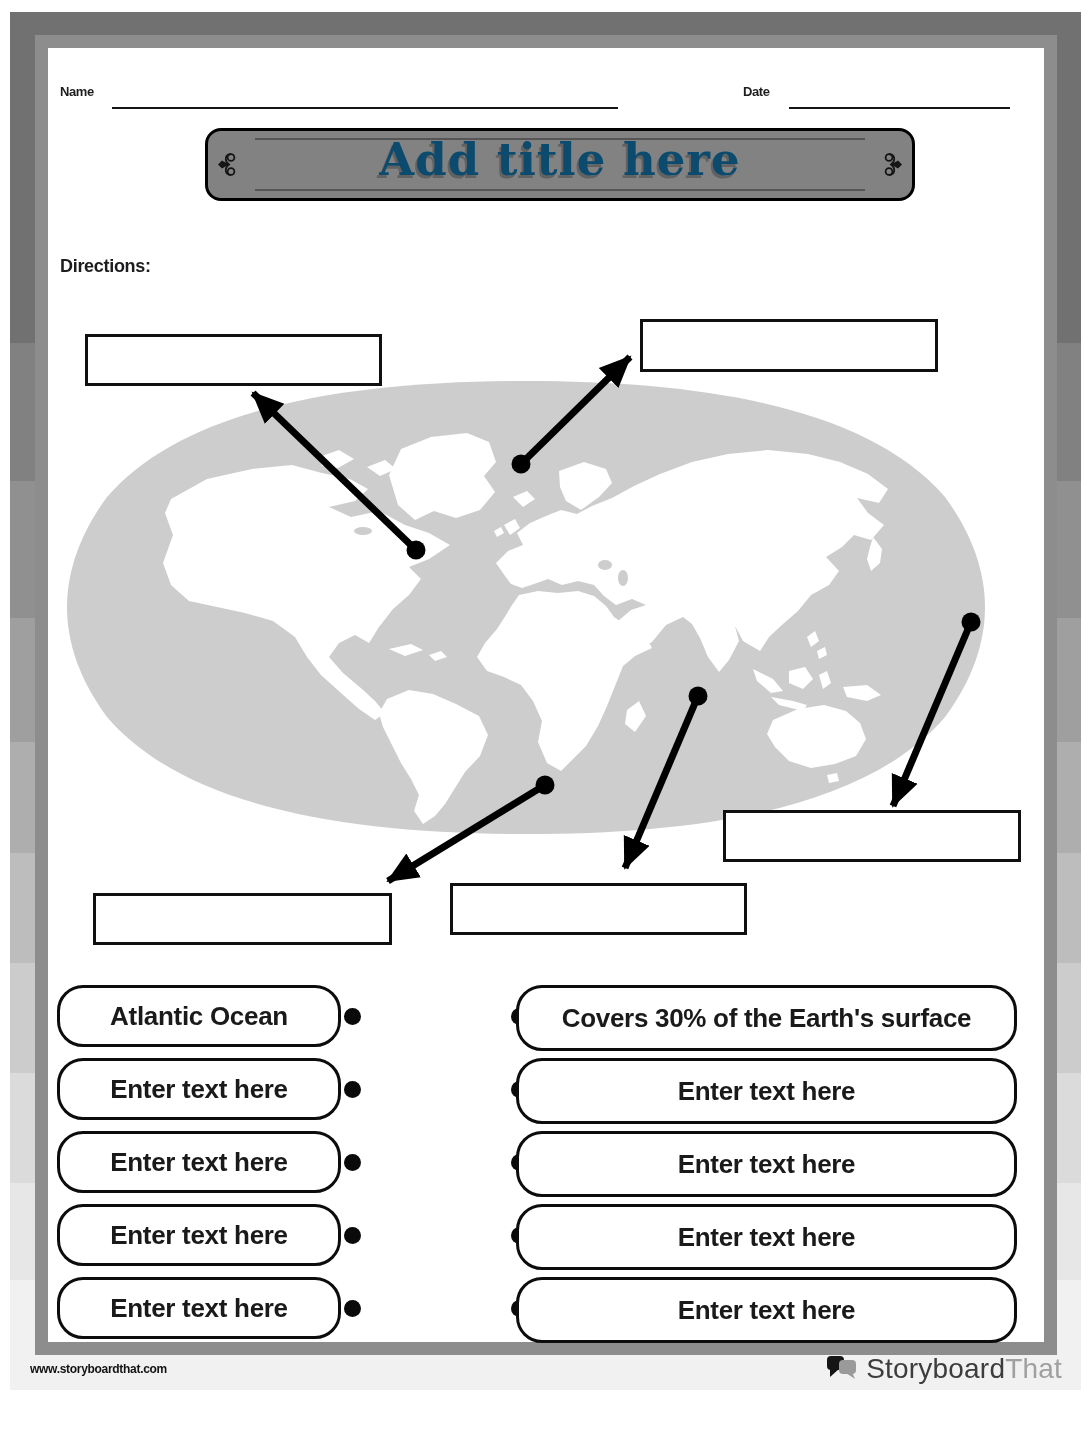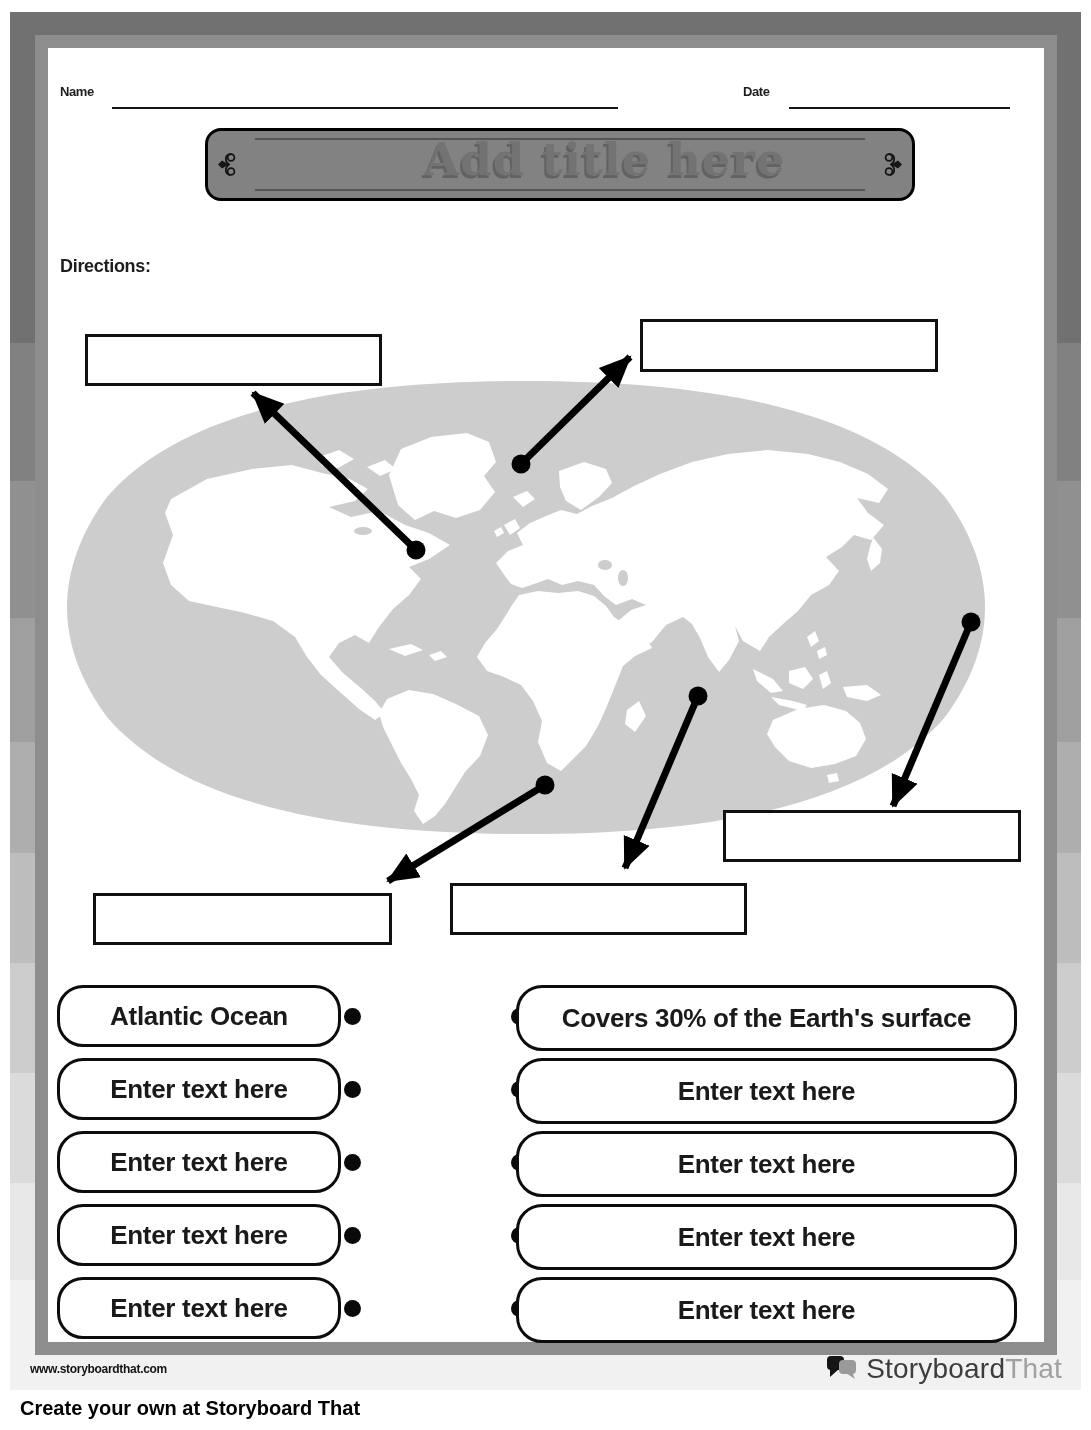--- a/index.html
+++ b/index.html
@@ -14,22 +14,22 @@
       #f1f1f1 92%,#f1f1f1 100%);}
   .inner-frame{position:absolute;left:35px;top:35px;width:1022px;height:1320px;background:#8d8d8d;}
   .page{position:absolute;left:48px;top:48px;width:996px;height:1294px;background:#ffffff;}
 
   
   .field-label{position:absolute;font-weight:700;font-size:13px;letter-spacing:-0.4px;color:#1d1d1f;}
   .write-line{position:absolute;height:0;border-bottom:2.5px solid #161616;}
   .banner{position:absolute;left:205px;top:128px;width:710px;height:73px;}
   .banner-title{position:absolute;left:205px;top:128px;width:710px;height:62px;
     display:flex;align-items:center;justify-content:center;
-    font-family:"DejaVu Serif",serif;font-weight:700;font-size:45px;color:#737373;
-    letter-spacing:1px;text-shadow:-2px 3px 0 rgba(60,60,60,0.45);margin-left:45px;}
+    font-family:"DejaVu Serif",serif;font-weight:700;font-size:45px;color:#0c4a6e;
+    letter-spacing:1px;text-shadow:-2px 3px 0 rgba(60,60,60,0.45);}
   .directions{position:absolute;left:60px;top:256px;font-weight:700;font-size:18px;
     letter-spacing:-0.3px;color:#1d1d1f;}
 
   
   .map-svg{position:absolute;left:67px;top:379px;}
   .arrows-svg{position:absolute;left:0;top:0;pointer-events:none;}
   .label-box{position:absolute;background:#ffffff;border:3px solid #101010;box-sizing:border-box;}
 
   
   .match-box{position:absolute;background:#ffffff;border:3.5px solid #0c0c0c;border-radius:26px;
@@ -172,14 +172,13 @@
   <div class="site-url">www.storyboardthat.com</div>
   <div class="logo">
     <svg width="34" height="28" viewBox="0 0 34 28">
       <rect x="1" y="1" width="17" height="14" rx="4" fill="#151515"></rect>
       <path d="M4,13 L4,22 L13,14 Z" fill="#151515"></path>
       <rect x="13" y="5" width="17" height="14" rx="4" fill="#9a9a9a"></rect>
       <path d="M26,17 L29,24 L20,18 Z" fill="#9a9a9a"></path>
     </svg>
     <div class="logo-text"><span class="primary">Storyboard</span><span class="secondary">That</span></div>
   </div>
-  <div class="tagline">Create your own at Storyboard That</div>
 </div>
 
 </body></html>

